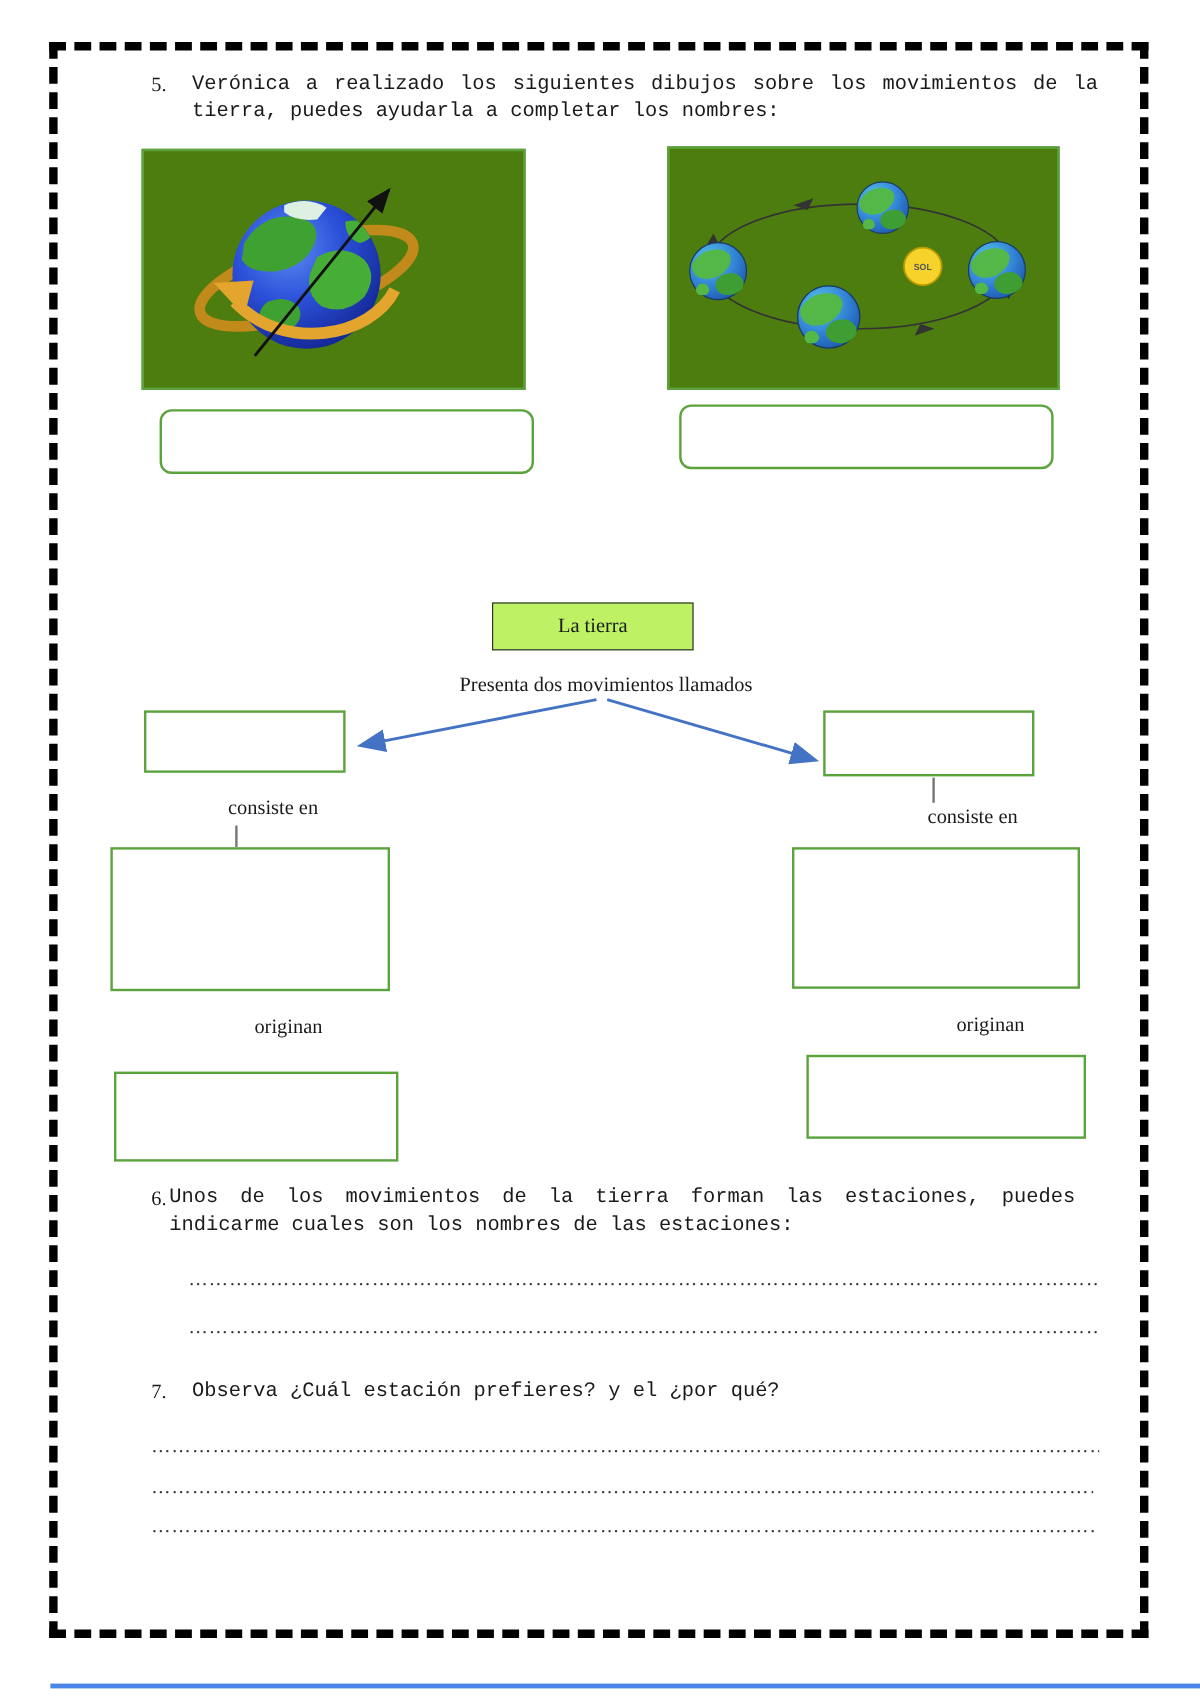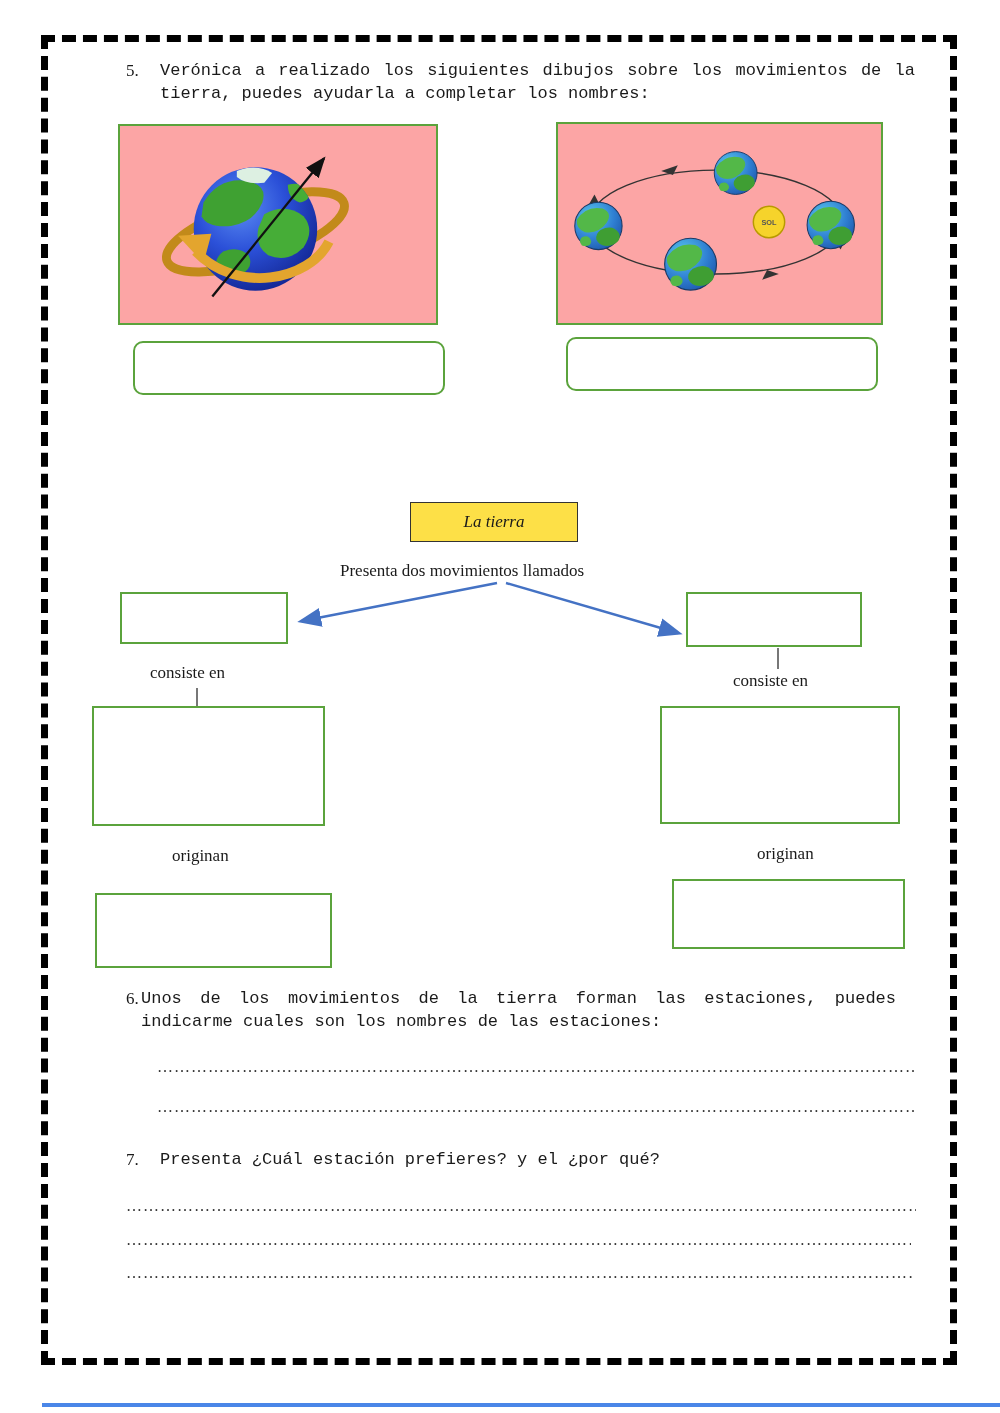--- a/index.html
+++ b/index.html
@@ -10,35 +10,35 @@
   .frame {
     position:absolute; left:41px; top:35px; width:916px; height:1330px;
     border:7px dashed #000; box-sizing:border-box;
   }
   .item { position:absolute; font-size:17px; line-height:23px; }
   .item .num { position:absolute; left:0; top:0; }
   .item .itext { margin-left:34px; text-align:justify;font-family:Liberation Mono, monospace; }
   .para { position:absolute; font-size:17px; line-height:23px; text-align:justify; }
   .imgframe {
     position:absolute; border:2px solid var(--box-green,#5ba33c);
-    box-sizing:border-box; background:#fca5a5;
+    box-sizing:border-box; background:#4d7c0f;
   }
   .imgframe svg { display:block; width:100%; height:100%; }
   .greenbox {
     position:absolute; border:2px solid var(--box-green,#5ba33c);
     box-sizing:border-box; background:#fff;
   }
   .rounded { border-radius:10px; }
   .rootbox {
     position:absolute; left:410px; top:502px; width:168px; height:40px;
     border:1.5px solid #333; box-sizing:border-box; display:flex;
-    align-items:center; justify-content:center; font-size:17px; background:#fde047;font-style:italic;
+    align-items:center; justify-content:center; font-size:17px; background:#bef264;
   }
-  .subtitle { position:absolute; left:340px; top:561px; width:330px; text-align:left; font-size:17px; }
-  .lbl { position:absolute; font-size:17px; }
+  .subtitle { position:absolute; left:340px; top:561px; width:330px; text-align:center; font-size:17px; }
+  .lbl { position:absolute; font-size:17px;margin-left:40px; }
   .vline { position:absolute; width:2px; background:#777; }
   .arrows { position:absolute; left:288px; top:577px; width:400px; height:65px; pointer-events:none; }
   .dots {
     position:absolute; font-size:16px; line-height:20px; color:#333;
     letter-spacing:1px; white-space:nowrap; overflow:hidden;
   }
   .bottomline { position:absolute; left:42px; top:1403px; width:958px; height:4px; background:var(--bottom-line-blue,#4a86e8); }
 </style>
 </head>
 <body>
@@ -149,21 +149,21 @@
   <div class="item" style="left:126px; top:987px; width:792px;">
     <span class="num">6.</span>
     <div class="itext" style="width:755px;margin-left:15px;">Unos de los movimientos de la tierra forman las estaciones, puedes indicarme cuales son los nombres de las estaciones:</div>
   </div>
 
   <div class="dots" style="left:157px; top:1057px; width:758px;">……………………………………………………………………………………………………………………………………………………</div>
   <div class="dots" style="left:157px; top:1097px; width:758px;">……………………………………………………………………………………………………………………………………………………</div>
 
   <div class="item" style="left:126px; top:1148px; width:792px;">
     <span class="num">7.</span>
-    <div class="itext" style="width:755px;">Presenta ¿Cuál estación prefieres? y el ¿por qué?</div>
+    <div class="itext" style="width:755px;">Observa ¿Cuál estación prefieres? y el ¿por qué?</div>
   </div>
 
   <div class="dots" style="left:126px; top:1196px; width:790px;">……………………………………………………………………………………………………………………………………………………</div>
   <div class="dots" style="left:126px; top:1230px; width:785px;">……………………………………………………………………………………………………………………………………………………</div>
   <div class="dots" style="left:126px; top:1263px; width:788px;">……………………………………………………………………………………………………………………………………………………</div>
 
   <div class="bottomline"></div>
 
 </div>
 

